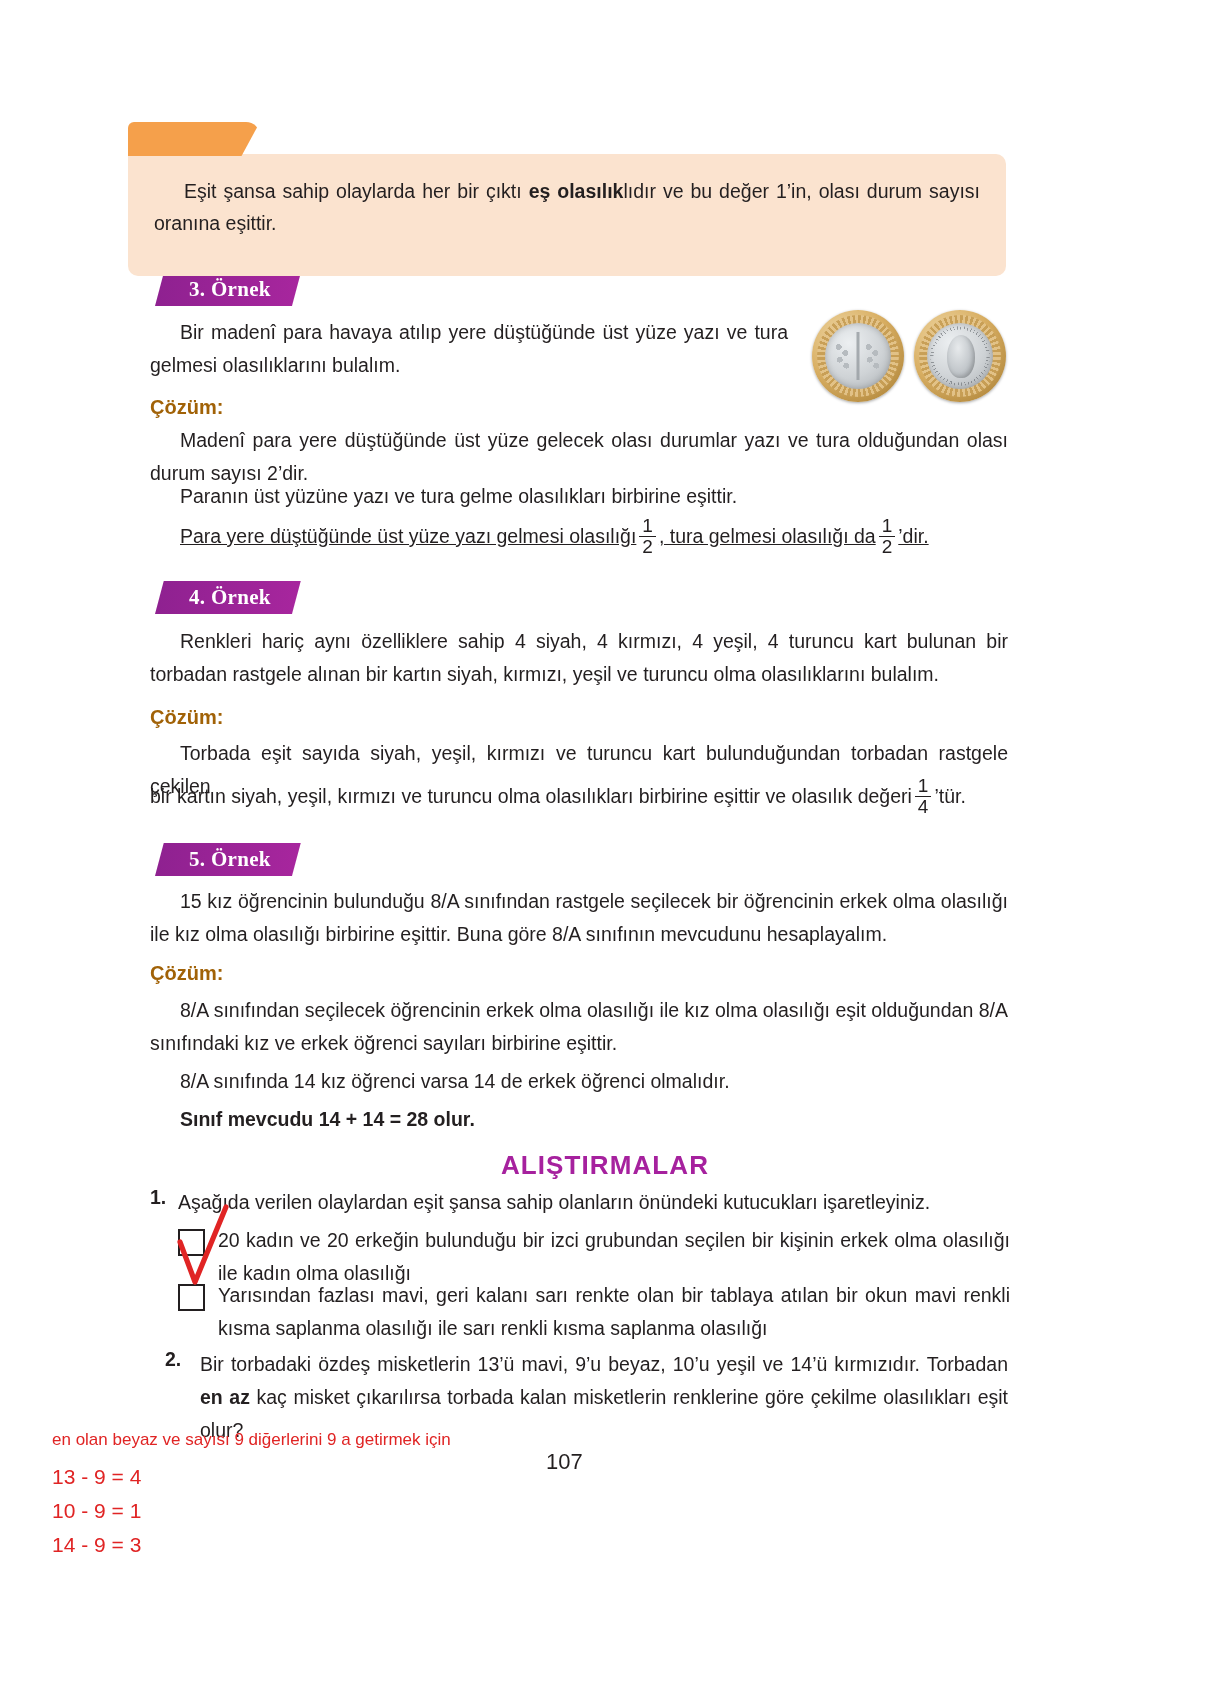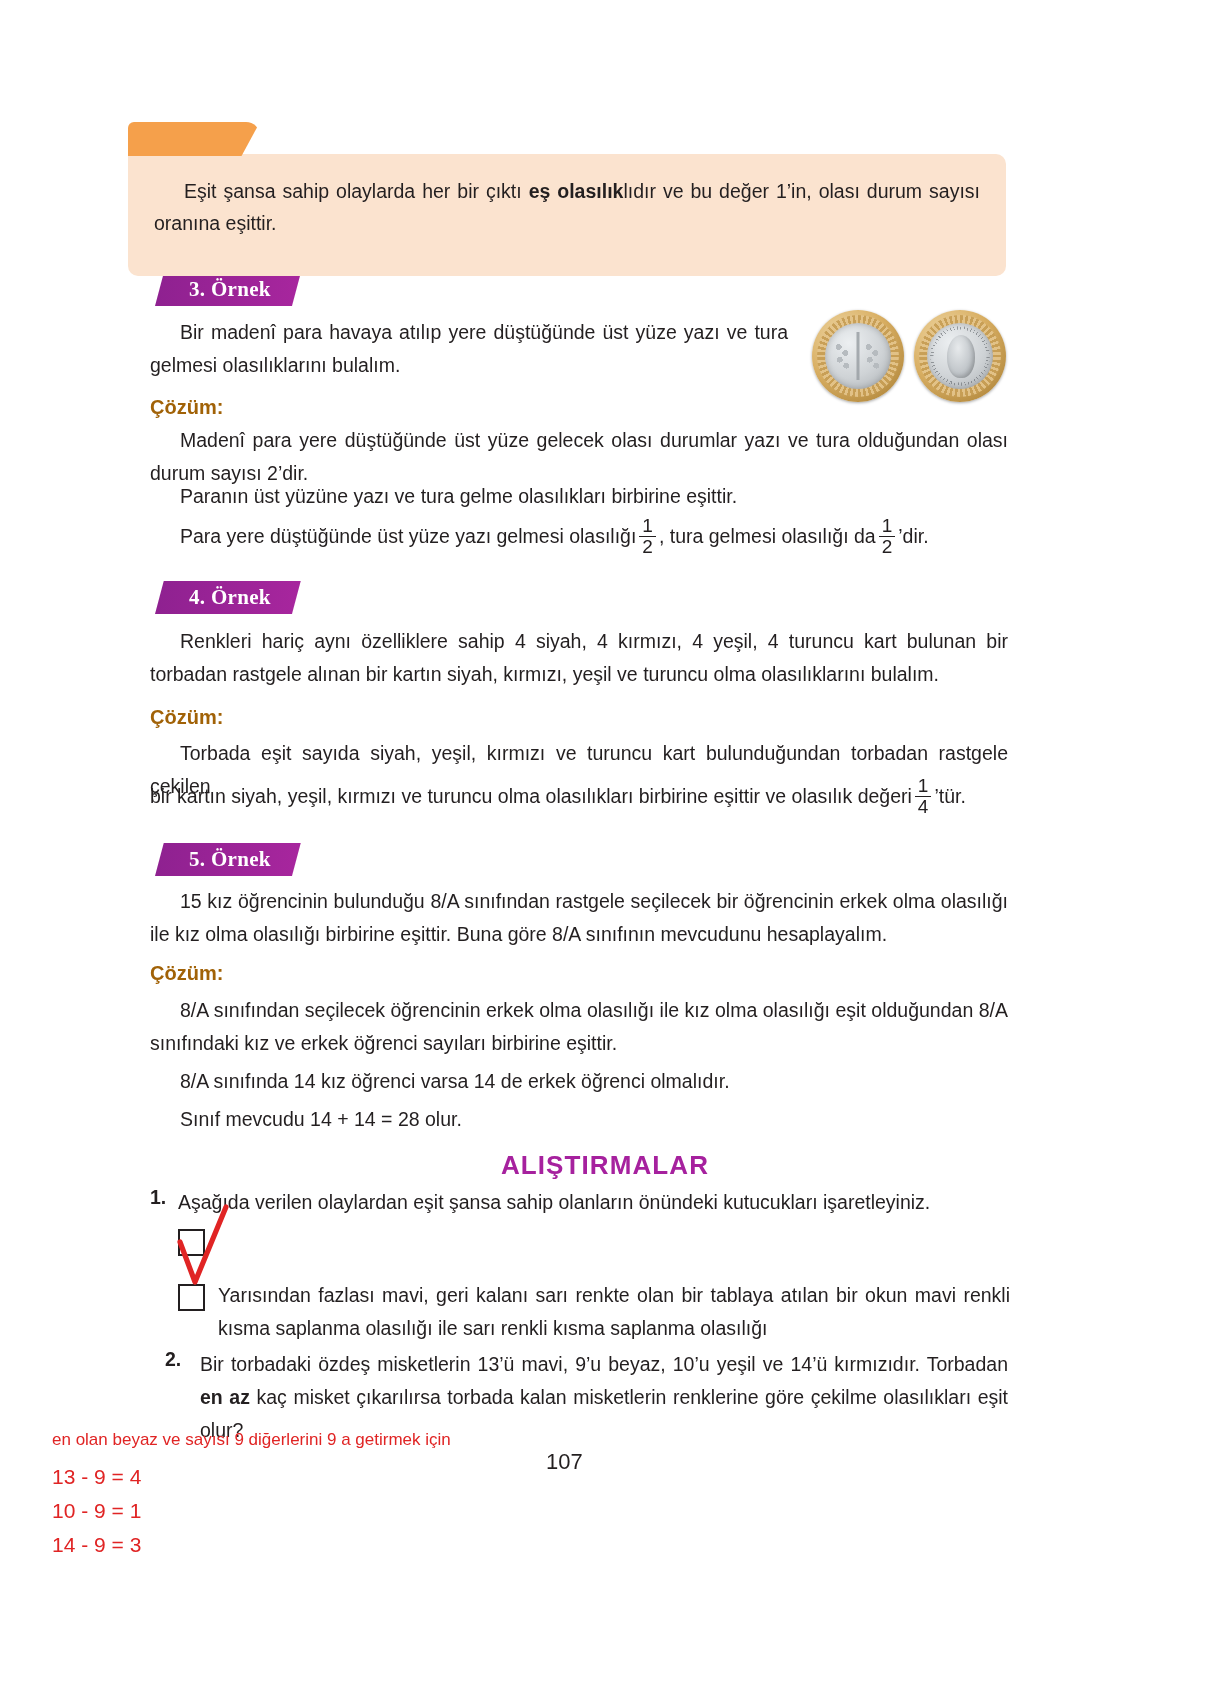--- a/index.html
+++ b/index.html
@@ -281,21 +281,21 @@
         <div class="arc-ticks"></div>
         <div class="head"></div>
       </div>
     </div>
   </div>
 
   <div class="heading-cozum" style="left:150px; top:396px;">Çözüm:</div>
   <div class="txt just indent" style="left:150px; top:424px; width:858px;">Madenî para yere düştüğünde üst yüze gelecek olası durumlar yazı ve tura olduğundan olası durum sayısı 2’dir.</div>
   <div class="txt indent" style="left:150px; top:480px; width:858px;">Paranın üst yüzüne yazı ve tura gelme olasılıkları birbirine eşittir.</div>
 
-  <div class="txt" style="left:150px; top:518px; width:900px;">
+  <div class="txt" style="left:150px; top:518px; width:900px;text-decoration:underline;">
     <span style="display:inline-block; width:30px;"></span><span>Para yere düştüğünde üst yüze yazı gelmesi olasılığı</span><span class="frac"><span class="num">1</span><span class="den">2</span></span><span>, tura gelmesi olasılığı da</span><span class="frac"><span class="num">1</span><span class="den">2</span></span><span>’dir.</span>
   </div>
 
   <div class="ornek-badge" style="left:155px; top:581px;">
     <span>4. Örnek</span>
   </div>
 
   <div class="txt just indent" style="left:150px; top:625px; width:858px;">Renkleri hariç aynı özelliklere sahip 4 siyah, 4 kırmızı, 4 yeşil, 4 turuncu kart bulunan bir torbadan rastgele alınan bir kartın siyah, kırmızı, yeşil ve turuncu olma olasılıklarını bulalım.</div>
 
   <div class="heading-cozum" style="left:150px; top:706px;">Çözüm:</div>
@@ -307,28 +307,29 @@
 
   <div class="ornek-badge" style="left:155px; top:843px;">
     <span>5. Örnek</span>
   </div>
 
   <div class="txt just indent" style="left:150px; top:885px; width:858px;">15 kız öğrencinin bulunduğu 8/A sınıfından rastgele seçilecek bir öğrencinin erkek olma olasılığı ile kız olma olasılığı birbirine eşittir. Buna göre 8/A sınıfının mevcudunu hesaplayalım.</div>
 
   <div class="heading-cozum" style="left:150px; top:962px;">Çözüm:</div>
   <div class="txt just indent" style="left:150px; top:994px; width:858px;">8/A sınıfından seçilecek öğrencinin erkek olma olasılığı ile kız olma olasılığı eşit olduğundan 8/A sınıfındaki kız ve erkek öğrenci sayıları birbirine eşittir.</div>
   <div class="txt indent" style="left:150px; top:1065px; width:858px;">8/A sınıfında 14 kız öğrenci varsa 14 de erkek öğrenci olmalıdır.</div>
-  <div class="txt indent" style="left:150px; top:1103px; width:858px;">Sınıf mevcudu 14 + 14 = 28 olur.</div>
+  <div class="txt indent" style="left:150px; top:1103px; width:858px;font-weight:bold;">Sınıf mevcudu 14 + 14 = 28 olur.</div>
 
   <div class="alistirmalar">ALIŞTIRMALAR</div>
 
   <div class="ex-num" style="left:150px; top:1186px;">1.</div>
   <div class="txt" style="left:178px; top:1186px; width:830px;">Aşağıda verilen olaylardan eşit şansa sahip olanların önündeki kutucukları işaretleyiniz.</div>
 
   <div class="checkbox" style="left:178px; top:1229px;"></div>
+  <div class="txt just" style="left:218px; top:1224px; width:792px;">20 kadın ve 20 erkeğin bulunduğu bir izci grubundan seçilen bir kişinin erkek olma olasılığı ile kadın olma olasılığı</div>
 
   <div class="checkbox" style="left:178px; top:1284px;"></div>
   <div class="txt just" style="left:218px; top:1279px; width:792px;">Yarısından fazlası mavi, geri kalanı sarı renkte olan bir tablaya atılan bir okun mavi renkli kısma saplanma olasılığı ile sarı renkli kısma saplanma olasılığı</div>
 
   <svg class="ink" style="left:150px; top:1190px;" width="120" height="120" viewBox="0 0 120 120">
     <path d="M30 52 L45 92 L76 17" fill="none" stroke="#e02424" stroke-width="5.2" stroke-linecap="round" stroke-linejoin="round"></path>
   </svg>
 
   <div class="ex-num" style="left:165px; top:1348px;">2.</div>
   <div class="txt just" style="left:200px; top:1348px; width:808px;"><span>Bir torbadaki özdeş misketlerin 13’ü mavi, 9’u beyaz, 10’u yeşil ve 14’ü kırmızıdır. Torbadan </span><b>en</b><span> </span><b>az</b><span> kaç misket çıkarılırsa torbada kalan misketlerin renklerine göre çekilme olasılıkları eşit olur?</span></div>

